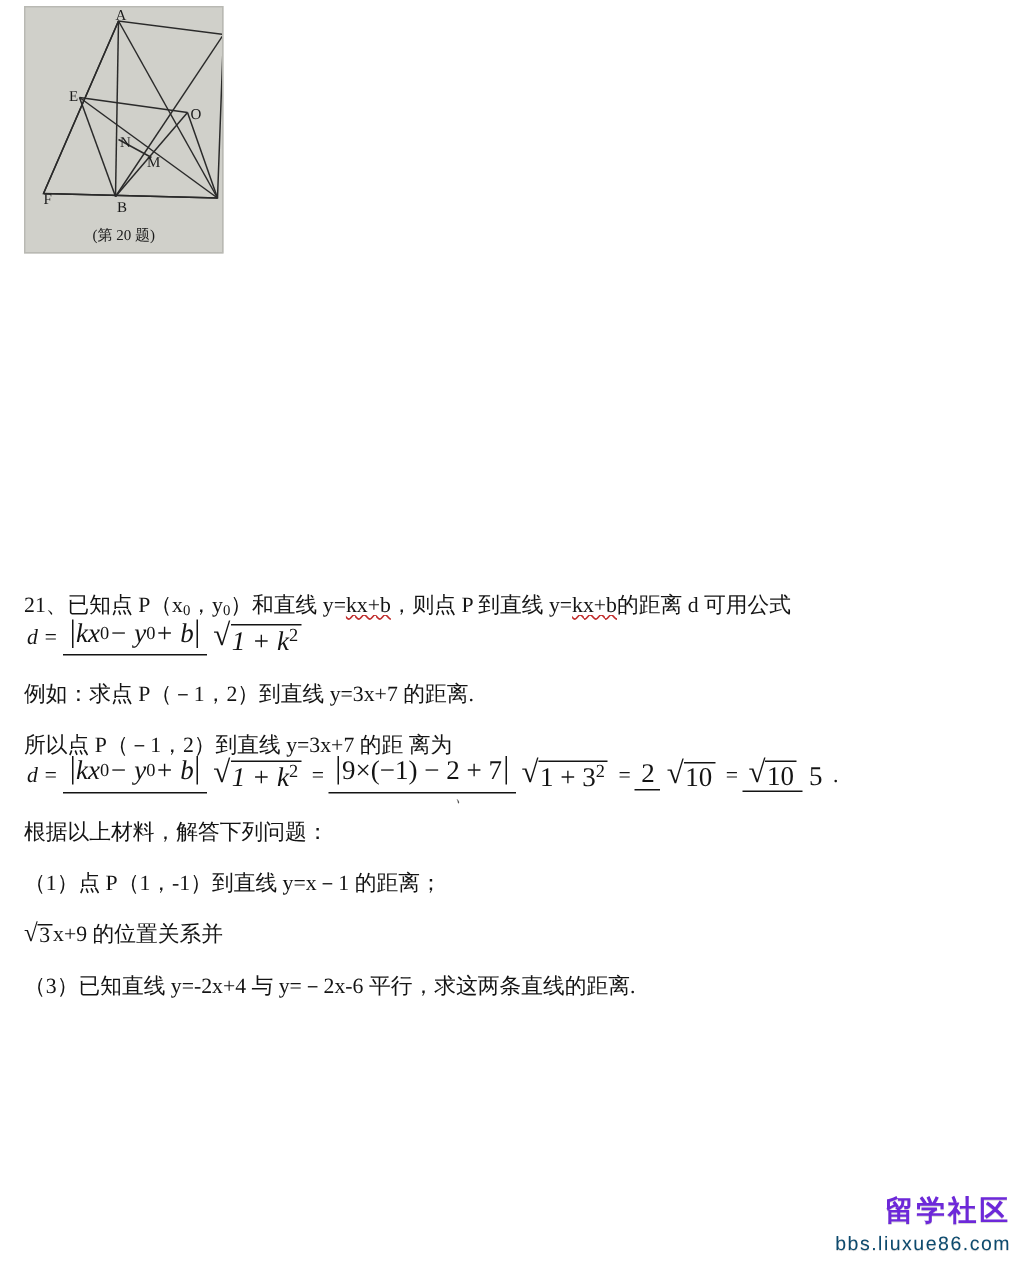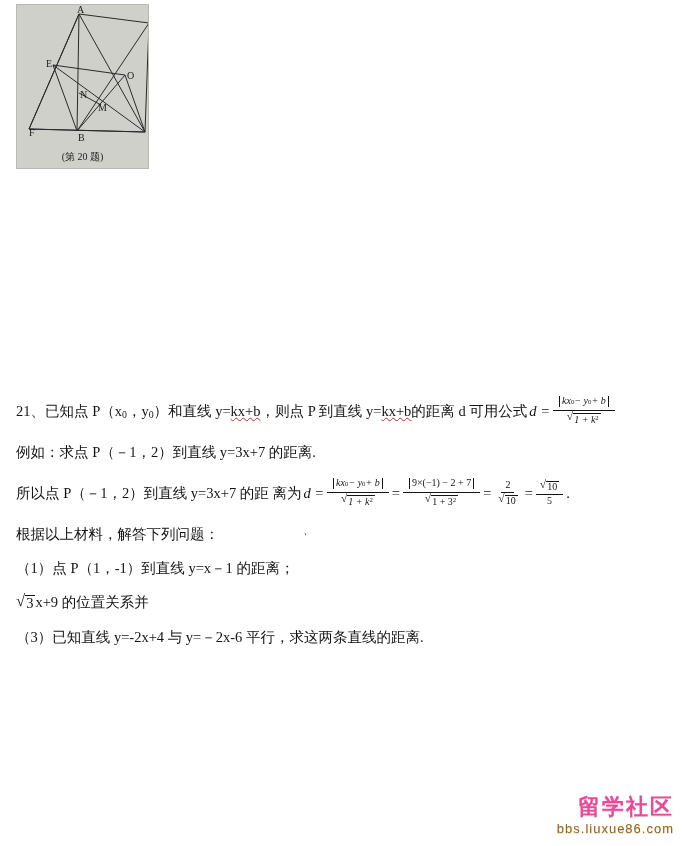--- a/index.html
+++ b/index.html
@@ -72,26 +72,26 @@
   .squiggle {
     text-decoration: underline;
     text-decoration-style: wavy;
     text-decoration-color: #c02a2a;
     text-decoration-thickness: 1px;
   }
 
   
   .frac {
     display: inline-flex;
-    flex-direction: column;
+    flex-direction: row;
     align-items: center;
     vertical-align: middle;
     margin: 0 3px;
     line-height: 1.05;
-    font-size: 10px;
+    font-size: 18px;
   }
   .frac .num {
     padding: 0 4px 1px 4px;
     border-bottom: 1px solid #141414;
     white-space: nowrap;
   }
   .frac .den {
     padding: 1px 4px 0 4px;
     white-space: nowrap;
   }
@@ -146,32 +146,32 @@
 
   
   #watermark {
     position: absolute;
     right: 12px;
     bottom: 10px;
     text-align: right;
     user-select: none;
   }
   #watermark .wm-main {
-    font-family: Liberation Sans, sans-serif;
+    font-family: Liberation Mono, monospace;
     font-weight: bold;
-    font-size: 22px;
-    color: #ec4899;
+    font-size: 19px;
+    color: #6d28d9;
     letter-spacing: 2px;
     line-height: 1;
     text-shadow: 0 1px 0 #d8d8d8;
   }
   #watermark .wm-sub {
     font-family: "Liberation Sans", sans-serif;
     font-size: 13px;
-    color: #a16207;
+    color: #0c4a6e;
     letter-spacing: 1px;
     margin-top: 3px;
     text-shadow: 0 1px 0 #dcdcdc;
     text-align: center;
   }
 </style>
 </head>
 <body>
 
 <div id="figure-box">

